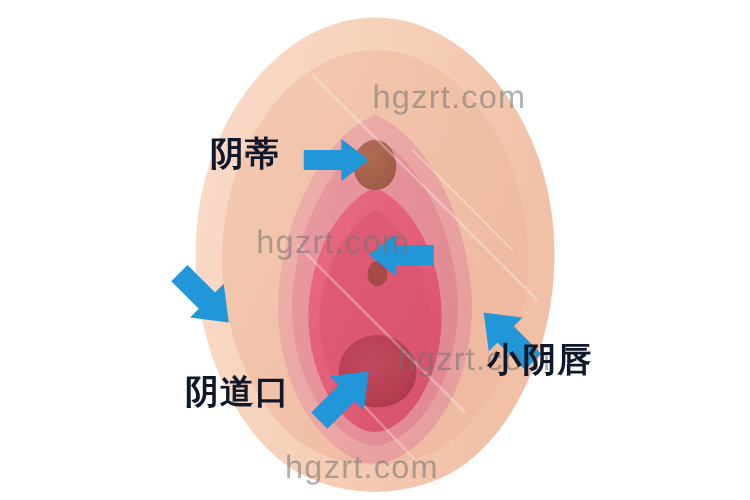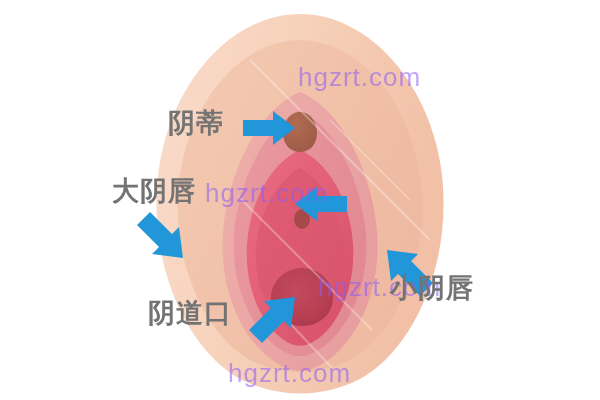--- a/index.html
+++ b/index.html
@@ -29,39 +29,39 @@
     top: 0;
     width: 600px;
     height: 400px;
   }
 
   .label {
     position: absolute;
     font-family: "Liberation Sans", "DejaVu Sans", sans-serif;
     font-weight: bold;
     font-size: 27px;
-    color: #737373;
+    color: #0f172a;
     letter-spacing: 1px;
     line-height: 1;
     white-space: nowrap;
     user-select: none;
   }
 
   .lbl-clitoris   { left: 168px; top: 110px; }
   .lbl-majora     { left: 112px; top: 178px; }
   .lbl-urethra    { left: 352px; top: 180px; }
   .lbl-minora     { left: 390px; top: 275px; }
   .lbl-vaginal    { left: 148px; top: 300px; }
 
   .watermark {
     position: absolute;
     font-family: "Liberation Sans", "DejaVu Sans", sans-serif;
     font-size: 26px;
     font-weight: normal;
-    color: #8b5cf6;
+    color: #737373;
     opacity: 0.55;
     letter-spacing: 1px;
     white-space: nowrap;
     user-select: none;
     pointer-events: none;
   }
   .wm-1 { left: 298px; top: 62px; }
   .wm-2 { left: 205px; top: 178px; }
   .wm-3 { left: 318px; top: 272px; }
   .wm-4 { left: 228px; top: 358px; }
@@ -200,20 +200,19 @@
     </g>
   </svg>
 
   <div class="watermark wm-1">hgzrt.com</div>
   <div class="watermark wm-2">hgzrt.com</div>
   <div class="watermark wm-3">hgzrt.com</div>
   <div class="watermark wm-4">hgzrt.com</div>
 
   <div class="label lbl-clitoris">阴蒂</div>
 
-  <div class="label lbl-majora">大阴唇</div>
 
 
   <div class="label lbl-vaginal">阴道口</div>
 
   <div class="label lbl-minora">小阴唇</div>
 
 </div>
 
 </body></html>

